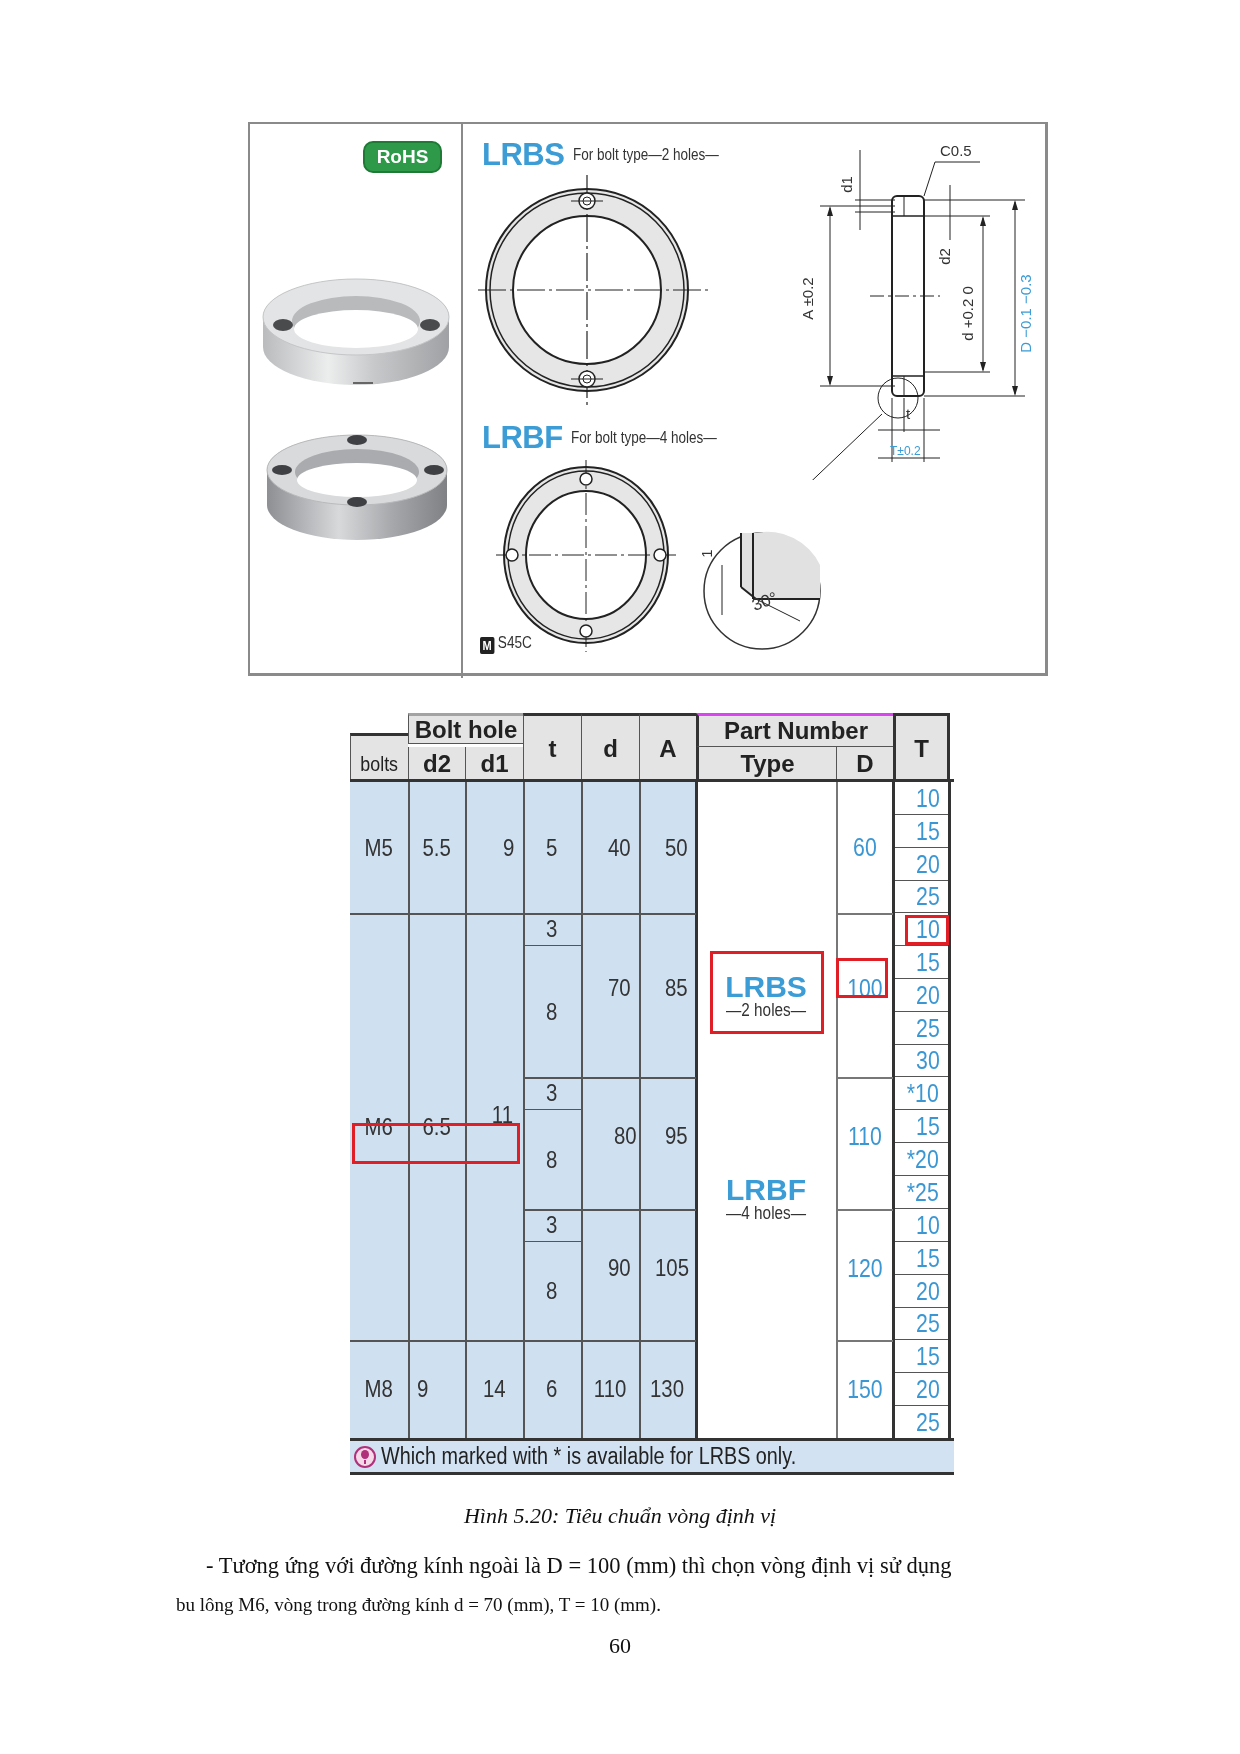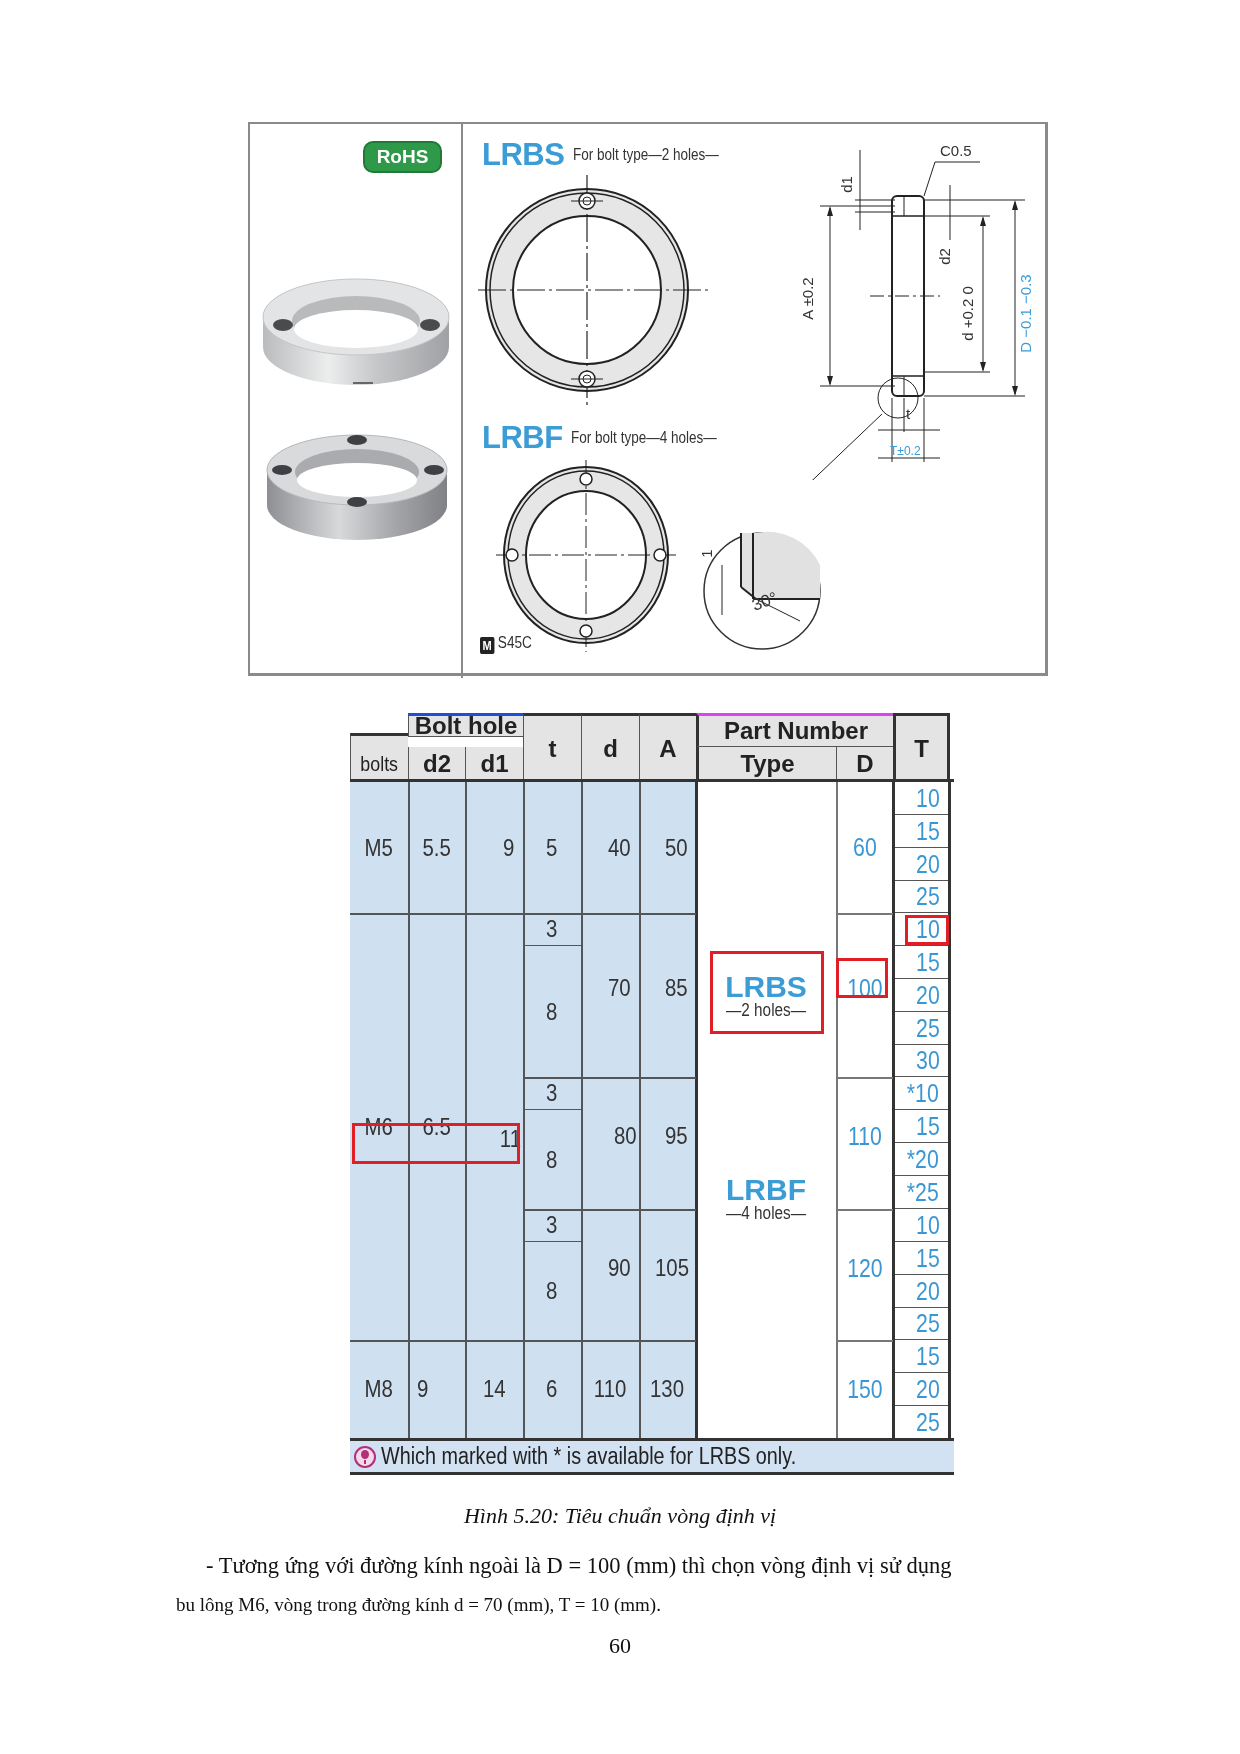--- a/index.html
+++ b/index.html
@@ -186,21 +186,21 @@
 <div class="abs mat">
   <span class="mat-badge">M</span><span>S45C</span>
 </div>
 
 <div class="abs" id="tbl">
 
   <div class="cell hdr bt bl" style="left:0;top:0;width:58px;height:34px;border-top:3px solid #333;font-size:13px;letter-spacing:-1px">Applicable</div>
   <div class="cell hdr bl" style="left:0;top:34px;width:58px;height:34px;font-size:21px;font-weight:normal">
       <span class="nar">bolts</span>
     </div>
-  <div class="cell hdr bl bb" style="left:58px;top:0;width:115px;height:24px;border-top:3px solid #1d4ed8">Bolt hole</div>
+  <div class="cell hdr bl bb" style="left:58px;top:0;width:115px;height:31px;border-top:3px solid #a3a3a3">Bolt hole</div>
   <div class="cell hdr bl" style="left:58px;top:34px;width:57px;height:34px">d2</div>
   <div class="cell hdr bl" style="left:115px;top:34px;width:58px;height:34px">d1</div>
   <div class="cell hdr bl" style="left:173px;top:0;width:58px;height:68px;border-top:3px solid #333">t</div>
   <div class="cell hdr bl" style="left:231px;top:0;width:58px;height:68px;border-top:3px solid #333">d</div>
   <div class="cell hdr bl" style="left:289px;top:0;width:57px;height:68px;border-top:3px solid #333">A</div>
   <div class="cell hdr bb" style="left:346px;top:0;width:197px;height:34px;border-top:3px solid #d946ef;border-left:3px solid #333">Part Number</div>
   <div class="cell hdr" style="left:346px;top:34px;width:140px;height:34px;border-left:3px solid #333">Type</div>
   <div class="cell hdr bl" style="left:486px;top:34px;width:57px;height:34px">D</div>
   <div class="cell hdr" style="left:543px;top:0;width:57px;height:68px;border-top:3px solid #333;border-left:3px solid #333;border-right:3px solid #333">T</div>
   <div class="abs" style="left:0;top:66px;width:604px;height:3px;background:#333"></div>
@@ -242,21 +242,21 @@
     </div>
   <div class="abs" style="left:0;top:200px;width:346px;height:1.5px;background:#555"></div>
   <div class="abs" style="left:486px;top:200px;width:57px;height:1.5px;background:#777"></div>
 
   <div class="cell" style="left:0;top:200px;width:58px;height:427px">
       <span class="nar">M6</span>
     </div>
   <div class="cell" style="left:58px;top:200px;width:57px;height:427px">
       <span class="nar">6.5</span>
     </div>
-  <div class="cell" style="left:115px;top:212px;width:58px;height:427px;justify-content:flex-end;padding-right:0">
+  <div class="cell" style="left:115px;top:188px;width:58px;height:427px;justify-content:flex-end;padding-right:8px">
       <span class="nar">11</span>
     </div>
 
   <div class="cell" style="left:173px;top:200px;width:58px;height:33px;border-bottom:1.5px solid #555">
       <span class="nar">3</span>
     </div>
   <div class="cell" style="left:173px;top:233px;width:58px;height:131px">
       <span class="nar">8</span>
     </div>
   <div class="cell" style="left:231px;top:200px;width:58px;height:150px;justify-content:flex-end;padding-right:6px">

